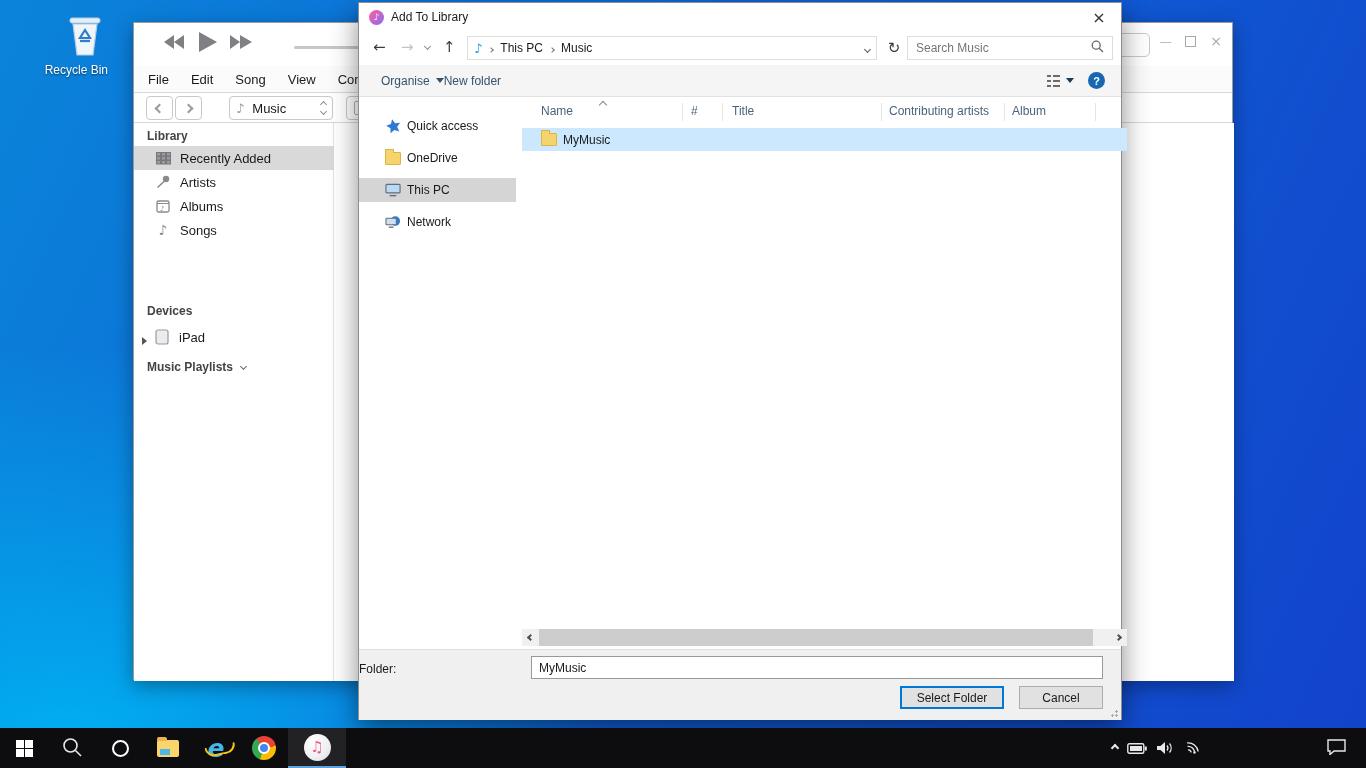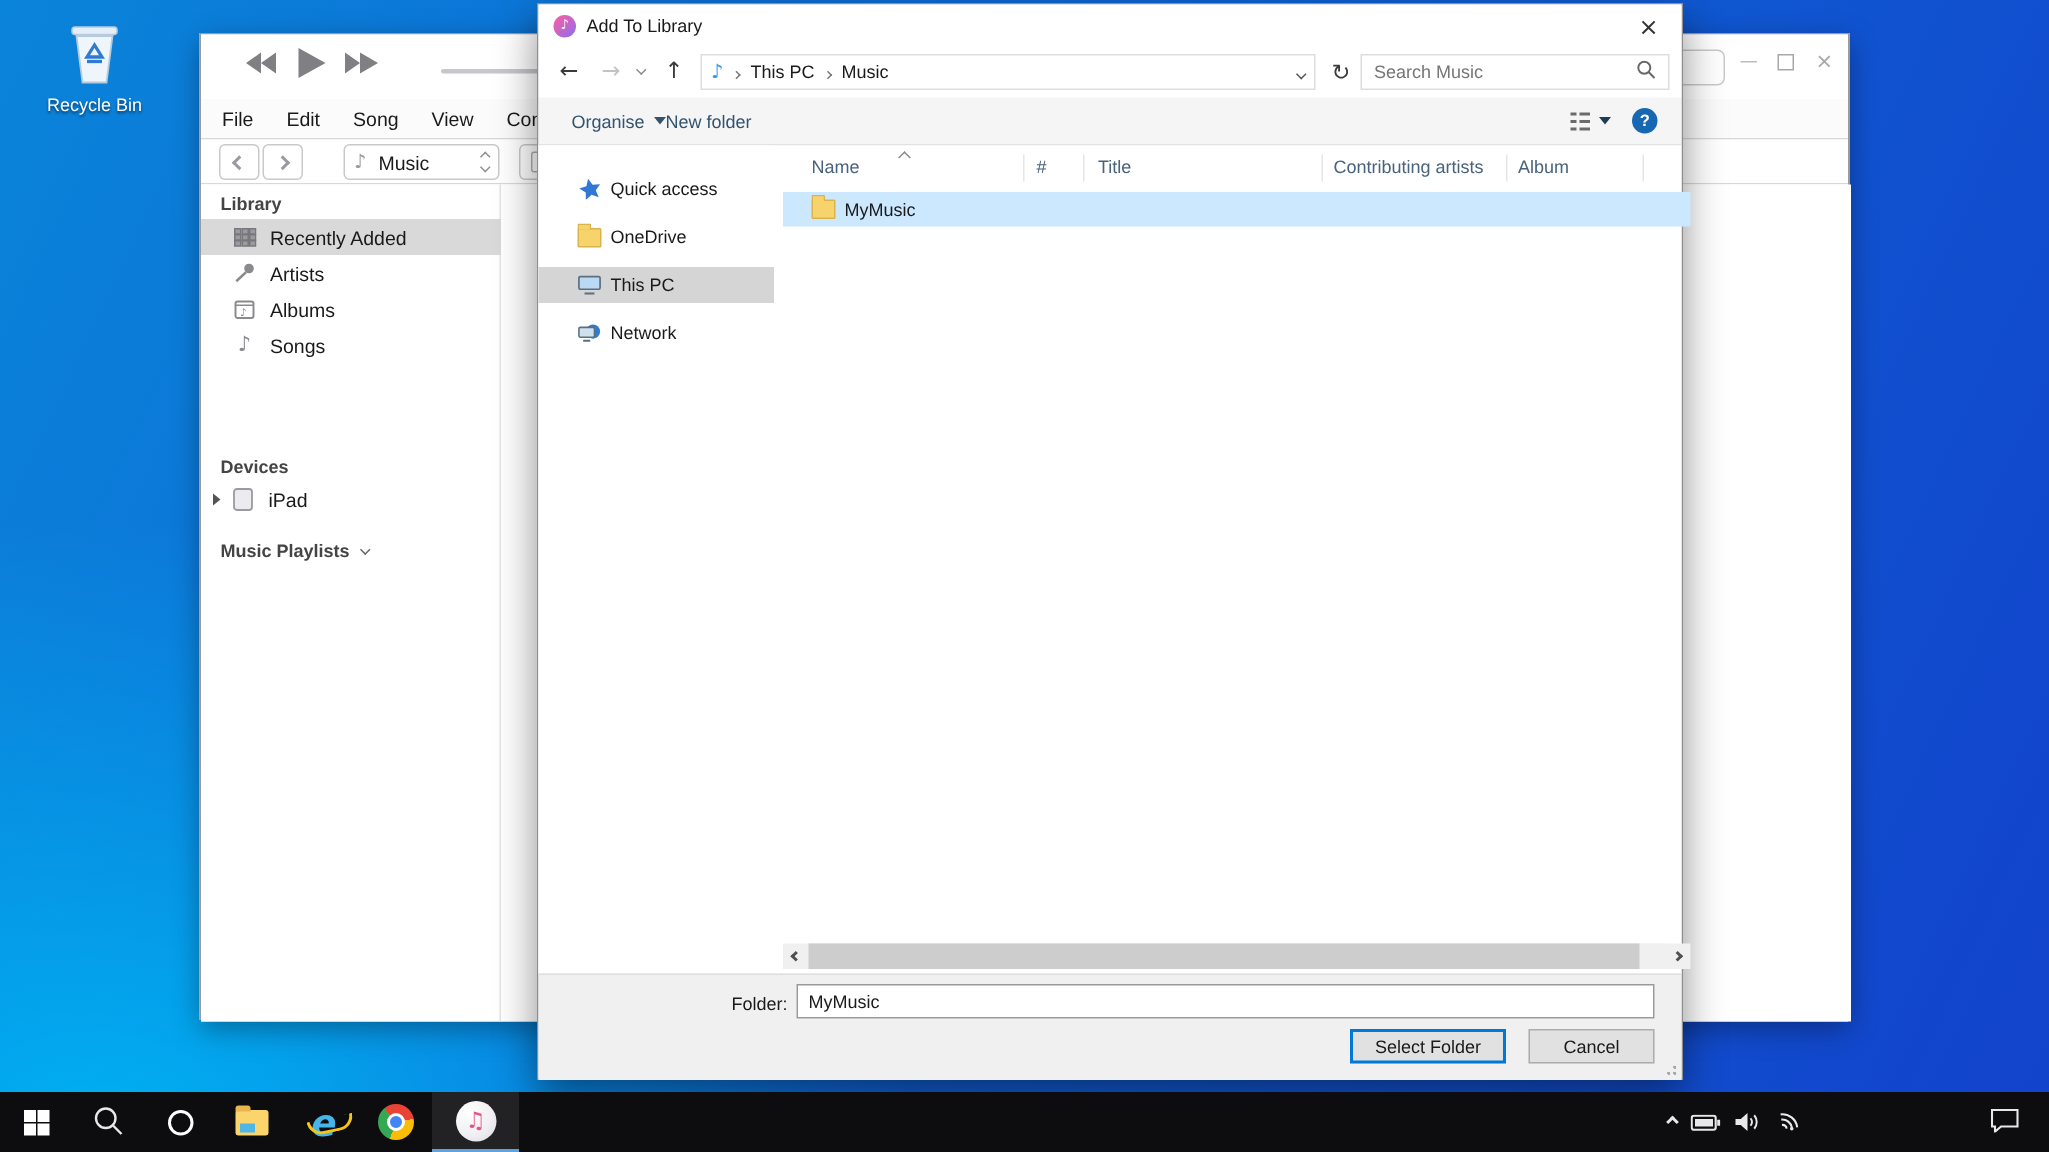--- a/index.html
+++ b/index.html
@@ -9,21 +9,21 @@
     font-size: 12px;
     color:#1a1a1a;
     position:relative;
     background:
       radial-gradient(900px 700px at 5% 100%, #00b2f3 0%, rgba(0,178,243,0) 60%),
       linear-gradient(115deg, #0a84da 0%, #0f5ed4 55%, #1242cb 100%);
   }
   .abs { position:absolute; }
 
   
-  .recycle-bin { left:18px; top:10px; width:90px; text-align:center; cursor:default; }
+  .recycle-bin { left:18px; top:10px; width:90px; text-align:right; cursor:default; }
   .recycle-bin .label { color:#fff; text-shadow:0 1px 2px rgba(0,0,0,.6); margin-top:2px; }
 
   
   .chev { display:inline-block; width:7px; height:7px; border-right:2px solid #777; border-bottom:2px solid #777; }
   .chev.up    { transform:rotate(-135deg); }
   .chev.down  { transform:rotate(45deg); }
   .chev.left  { transform:rotate(135deg); }
   .chev.right { transform:rotate(-45deg); }
   .tri-down { display:inline-block; width:0; height:0; border-left:4px solid transparent; border-right:4px solid transparent; border-top:5px solid #33536f; }
   .tri-right { display:inline-block; width:0; height:0; border-top:4px solid transparent; border-bottom:4px solid transparent; border-left:5px solid #555; }
@@ -101,21 +101,21 @@
   .file-row { position:absolute; left:0; top:31px; width:100%; height:23px; background:#cce8ff;
               display:flex; align-items:center; padding-left:19px; }
   .folder-ic { width:16px; height:13px; background:#f7d36b; border:1px solid #d9b44a; border-radius:1px; position:relative; margin-right:6px; }
   .folder-ic::before { content:""; position:absolute; left:-1px; top:-4px; width:7px; height:3px; background:#f7d36b; border:1px solid #d9b44a; border-bottom:none; border-radius:1px 1px 0 0; }
   .hscroll { position:absolute; left:0; top:532px; width:605px; height:17px; background:#f0f0f0; display:flex; align-items:center; }
   .hs-arrow { width:17px; height:17px; display:flex; align-items:center; justify-content:center; }
   .hs-arrow i { width:5px; height:5px; border-color:#505050; }
   .hs-track { flex:1; height:17px; background:#f0f0f0; position:relative; }
   .hs-thumb { position:absolute; left:0; top:0; height:17px; width:554px; background:#cdcdcd; }
   .dlg-footer { left:0; top:646px; width:100%; height:71px; background:#f0f0f0; border-top:1px solid #dfdfdf; }
-  .folder-label { position:absolute; left:0; top:12px; width:166px; text-align:right; }
+  .folder-label { position:absolute; left:0; top:12px; width:166px; text-align:left; }
   .folder-input { position:absolute; left:172px; top:6px; width:572px; height:23px; background:#fff; border:1px solid #999;
                   display:flex; align-items:center; padding:0 7px; }
   .btn { position:absolute; top:36px; height:23px; background:#e1e1e1; display:flex; align-items:center; justify-content:center; }
   .btn.default { left:541px; width:104px; border:2px solid #0078d7; }
   .btn.plain { left:660px; width:84px; border:1px solid #adadad; }
   .grip { position:absolute; right:3px; bottom:3px; width:10px; height:10px;
           background:
             radial-gradient(circle, #a9a9a9 1px, transparent 1.2px) 7px 7px/3px 3px no-repeat,
             radial-gradient(circle, #a9a9a9 1px, transparent 1.2px) 7px 3px/3px 3px no-repeat,
             radial-gradient(circle, #a9a9a9 1px, transparent 1.2px) 3px 7px/3px 3px no-repeat; }
@@ -253,21 +253,21 @@
             </svg>
         </span>
         <span>Albums</span>
       </div>
       <div class="it-item" style="top:95px;">
         <span class="ic note-glyph" style="font-size:14px;">♪</span>
         <span>Songs</span>
       </div>
 
       <div class="abs it-sec-header" style="top:181px; left:0;">Devices</div>
-      <div class="it-item" style="top:198px;">
+      <div class="it-item" style="top:198px;align-items:flex-end;">
         <span style="margin-left:8px;" class="tri-right"></span>
         <span class="ic" style="margin-left:6px;">
           <svg width="14" height="16" viewBox="0 0 14 16">
               <rect x="1" y="1" width="12" height="14" rx="2" fill="#ececf0" stroke="#9a9aa0" stroke-width="1.2"></rect>
             </svg>
         </span>
         <span>iPad</span>
       </div>
 
       <div class="abs it-sec-header" style="top:237px; left:0;">

